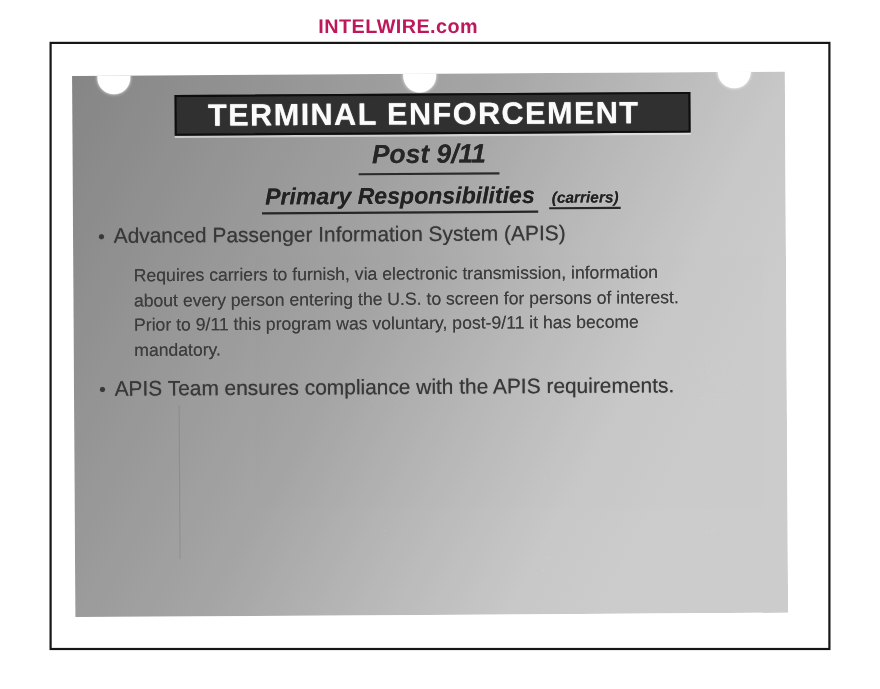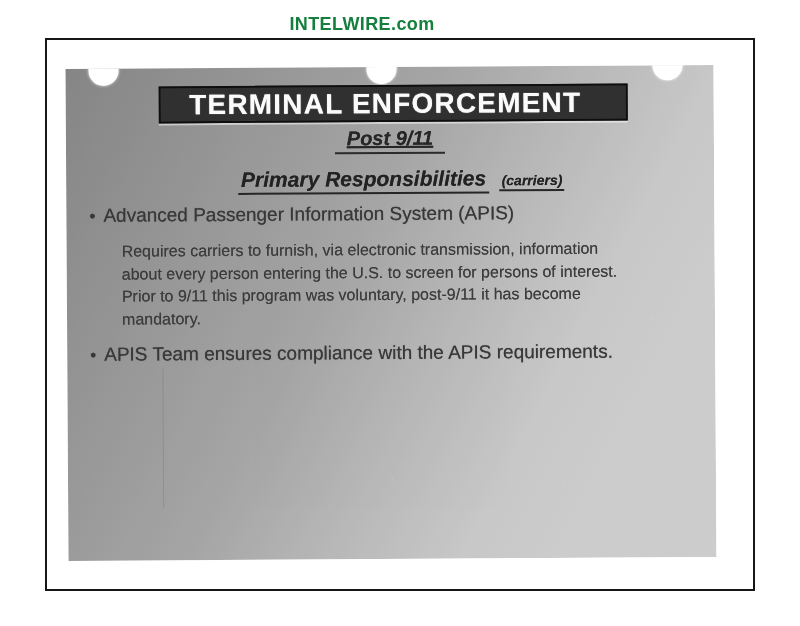--- a/index.html
+++ b/index.html
@@ -3,21 +3,21 @@
 <meta charset="utf-8">
 <style>
   html,body{margin:0;padding:0;background:#ffffff;}
   body{
     width:800px;height:626px;position:relative;overflow:hidden;
     font-family:"Liberation Sans", sans-serif;
   }
   
   .site-header{
     position:absolute;left:0;top:14px;width:724px;text-align:center;
-    color:#15803d;font-size:18px;font-weight:bold;letter-spacing:.4px;
+    color:#be185d;font-size:18px;font-weight:bold;letter-spacing:.4px;
   }
   
   .doc-frame{
     position:absolute;left:45px;top:38px;width:710px;height:553px;
     box-sizing:border-box;border:2px solid #161616;background:#ffffff;
   }
   
   .scan{
     position:absolute;left:20px;top:27px;width:648px;height:492px;
     background:linear-gradient(118deg,#a7a7a7 0%,#bcbcbc 22%,#cfcfcf 42%,#e7e7e7 58%,#fafafa 72%,#ffffff 82%);
@@ -45,24 +45,23 @@
   }
   .title-bar .bar-grain{opacity:.30;}
   .slide-title{
     position:relative;color:#fbfbfb;font-size:28px;font-weight:bold;
     letter-spacing:1.2px;text-shadow:0 0 1px rgba(255,255,255,.75);
     transform:translateX(-8px);white-space:nowrap;
   }
   
   .subtitle-row{position:absolute;left:0;top:60px;width:100%;text-align:center;}
   .slide-subtitle{
-    display:inline-block;color:#262626;font-size:20px;font-weight:bold;font-style:italic;
+    display:inline-block;color:#262626;font-size:24px;font-weight:bold;font-style:italic;
     border-bottom:2px solid #2b2b2b;padding:0 12px 2px 12px;
     text-shadow:0 0 .6px rgba(40,40,40,.8);
-    text-decoration:underline;
   }
   .section-row{position:absolute;left:0;top:100px;width:100%;text-align:center;transform:translateX(11px);}
   .section-heading{
     display:inline-block;color:#222222;font-size:21px;font-weight:bold;font-style:italic;
     border-bottom:2px solid #262626;padding:0 3px 1px 3px;
     text-shadow:0 0 .6px rgba(40,40,40,.8);
   }
   .continued-label{
     display:inline-block;color:#222222;font-size:14px;font-weight:bold;font-style:italic;
     border-bottom:2px solid #262626;padding:0 2px 1px 2px;margin-left:6px;

